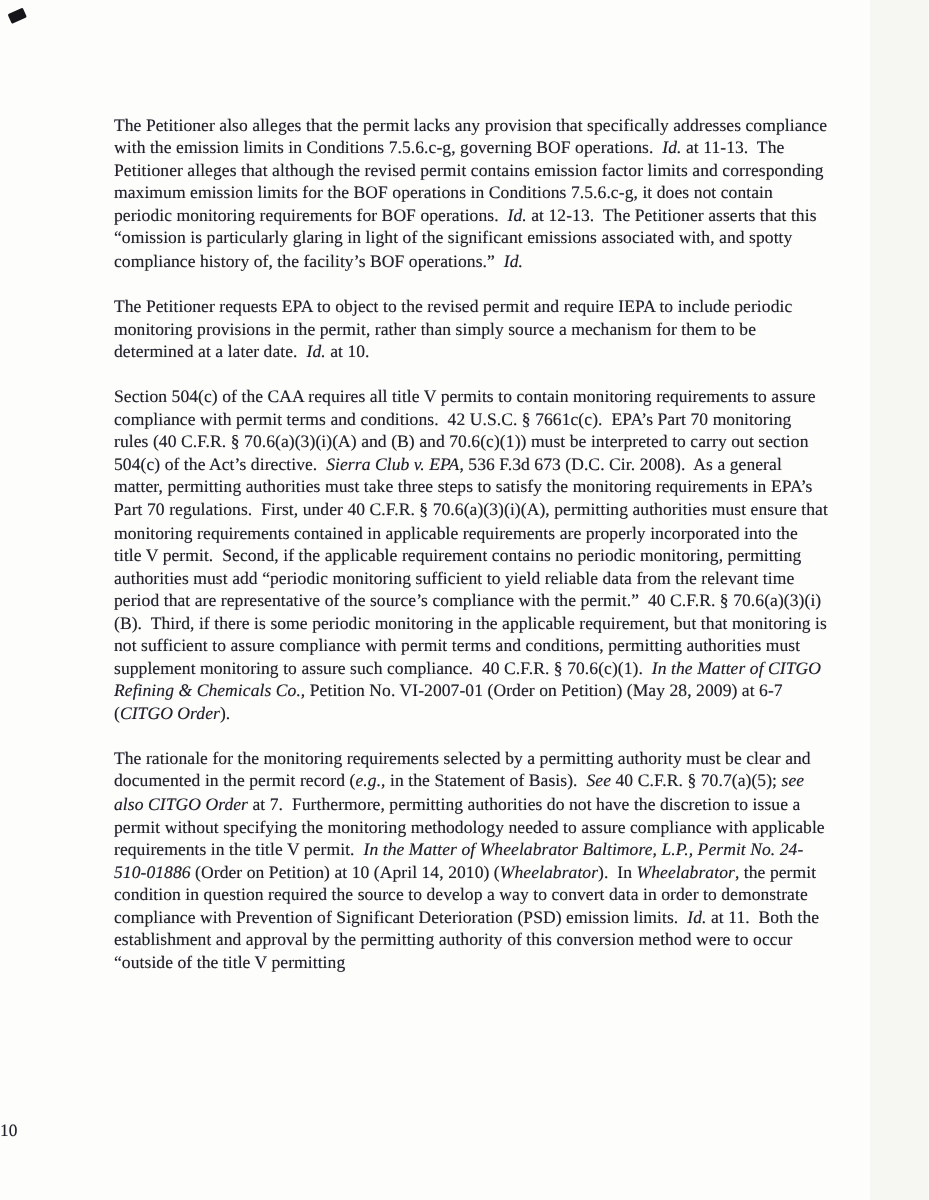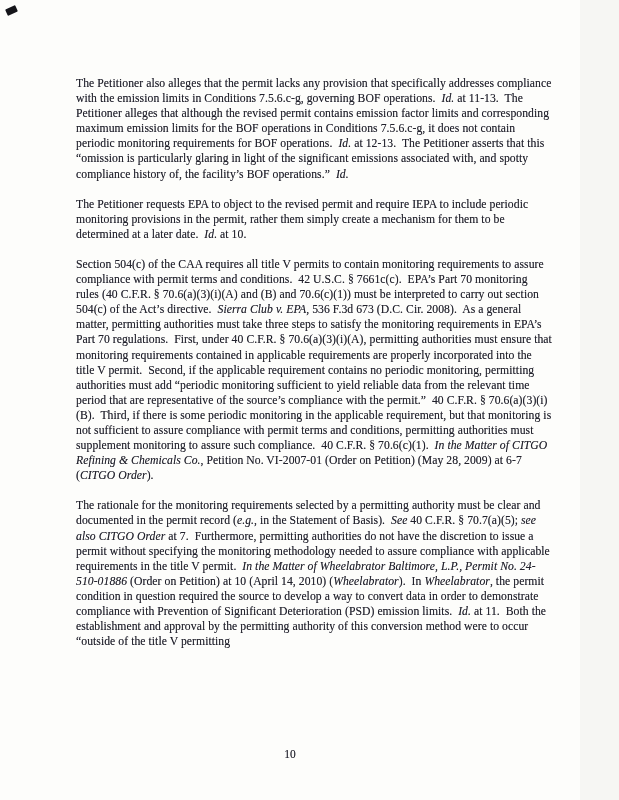--- a/index.html
+++ b/index.html
@@ -37,21 +37,20 @@
     font-style: italic;
     white-space: pre-wrap;
   }
   .it { font-style: italic; }
   .bd { font-weight: bold; }
   .footer {
     position: absolute;
     left: 0;
     right: 0;
     top: 748px;
-    text-align: center;
     font-size: 11.5px;
     color: #21212c;
     text-shadow: 0 0 0.5px rgba(33,33,46,0.45);
   }
   .scan-artifact {
     position: absolute;
     left: 6px;
     top: 7px;
     width: 11px;
     height: 7px;
@@ -60,20 +59,20 @@
     border-radius: 1px;
   }
 </style>
 </head>
 <body>
 
 <div class="sheet">
   <div class="scan-artifact"></div>
   <div class="body-text">
       <p class="para"><span>The Petitioner also alleges that the permit lacks any provision that specifically addresses compliance with the emission limits in Conditions 7.5.6.c-g, governing BOF operations.  </span><span class="it">Id.</span><span> at 11-13.  The Petitioner alleges that although the revised permit contains emission factor limits and corresponding maximum emission limits for the BOF operations in Conditions 7.5.6.c-g, it does not contain periodic monitoring requirements for BOF operations.  </span><span class="it">Id.</span><span> at 12-13.  The Petitioner asserts that this “omission is particularly glaring in light of the significant emissions associated with, and spotty compliance history of, the facility’s BOF operations.”  </span><span class="it">Id.</span></p>
-      <p class="para"><span>The Petitioner requests EPA to object to the revised permit and require IEPA to include periodic monitoring provisions in the permit, rather them simply create a mechanism for them to be determined at a later date.  </span><span class="it">Id.</span><span> at 10.</span></p>
+      <p class="para"><span>The Petitioner requests EPA to object to the revised permit and require IEPA to include periodic monitoring provisions in the permit, rather than simply source a mechanism for them to be determined at a later date.  </span><span class="it">Id.</span><span> at 10.</span></p>
       <p class="para"><span>Section 504(c) of the CAA requires all title V permits to contain monitoring requirements to assure compliance with permit terms and conditions.  42 U.S.C. § 7661c(c).  EPA’s Part 70 monitoring rules (40 C.F.R. § 70.6(a)(3)(i)(A) and (B) and 70.6(c)(1)) must be interpreted to carry out section 504(c) of the Act’s directive.  </span><span class="it">Sierra Club v. EPA</span><span>, 536 F.3d 673 (D.C. Cir. 2008).  As a general matter, permitting authorities must take three steps to satisfy the monitoring requirements in EPA’s Part 70 regulations.  First, under 40 C.F.R. § 70.6(a)(3)(i)(A), permitting authorities must ensure that monitoring requirements contained in applicable requirements are properly incorporated into the title V permit.  Second, if the applicable requirement contains no periodic monitoring, permitting authorities must add “periodic monitoring sufficient to yield reliable data from the relevant time period that are representative of the source’s compliance with the permit.”  40 C.F.R. § 70.6(a)(3)(i)(B).  Third, if there is some periodic monitoring in the applicable requirement, but that monitoring is not sufficient to assure compliance with permit terms and conditions, permitting authorities must supplement monitoring to assure such compliance.  40 C.F.R. § 70.6(c)(1).  </span><span class="it">In the Matter of CITGO Refining &amp; Chemicals Co.</span><span>, Petition No. VI-2007-01 (Order on Petition) (May 28, 2009) at 6-7 (</span><span class="it">CITGO Order</span><span>).</span></p>
       <p class="para"><span>The rationale for the monitoring requirements selected by a permitting authority must be clear and documented in the permit record (</span><span class="it">e.g.</span><span>, in the Statement of Basis).  </span><span class="it">See</span><span> 40 C.F.R. § 70.7(a)(5); </span><span class="it">see also CITGO Order</span><span> at 7.  Furthermore, permitting authorities do not have the discretion to issue a permit without specifying the monitoring methodology needed to assure compliance with applicable requirements in the title V permit.  </span><span class="it">In the Matter of Wheelabrator Baltimore, L.P., Permit No. 24-510-01886</span><span> (Order on Petition) at 10 (April 14, 2010) (</span><span class="it">Wheelabrator</span><span>).  In </span><span class="it">Wheelabrator</span><span>, the permit condition in question required the source to develop a way to convert data in order to demonstrate compliance with Prevention of Significant Deterioration (PSD) emission limits.  </span><span class="it">Id.</span><span> at 11.  Both the establishment and approval by the permitting authority of this conversion method were to occur “outside of the title V permitting</span></p>
     </div>
   <div class="footer">
     <span>10</span>
   </div>
 </div>
 
 </body></html>

